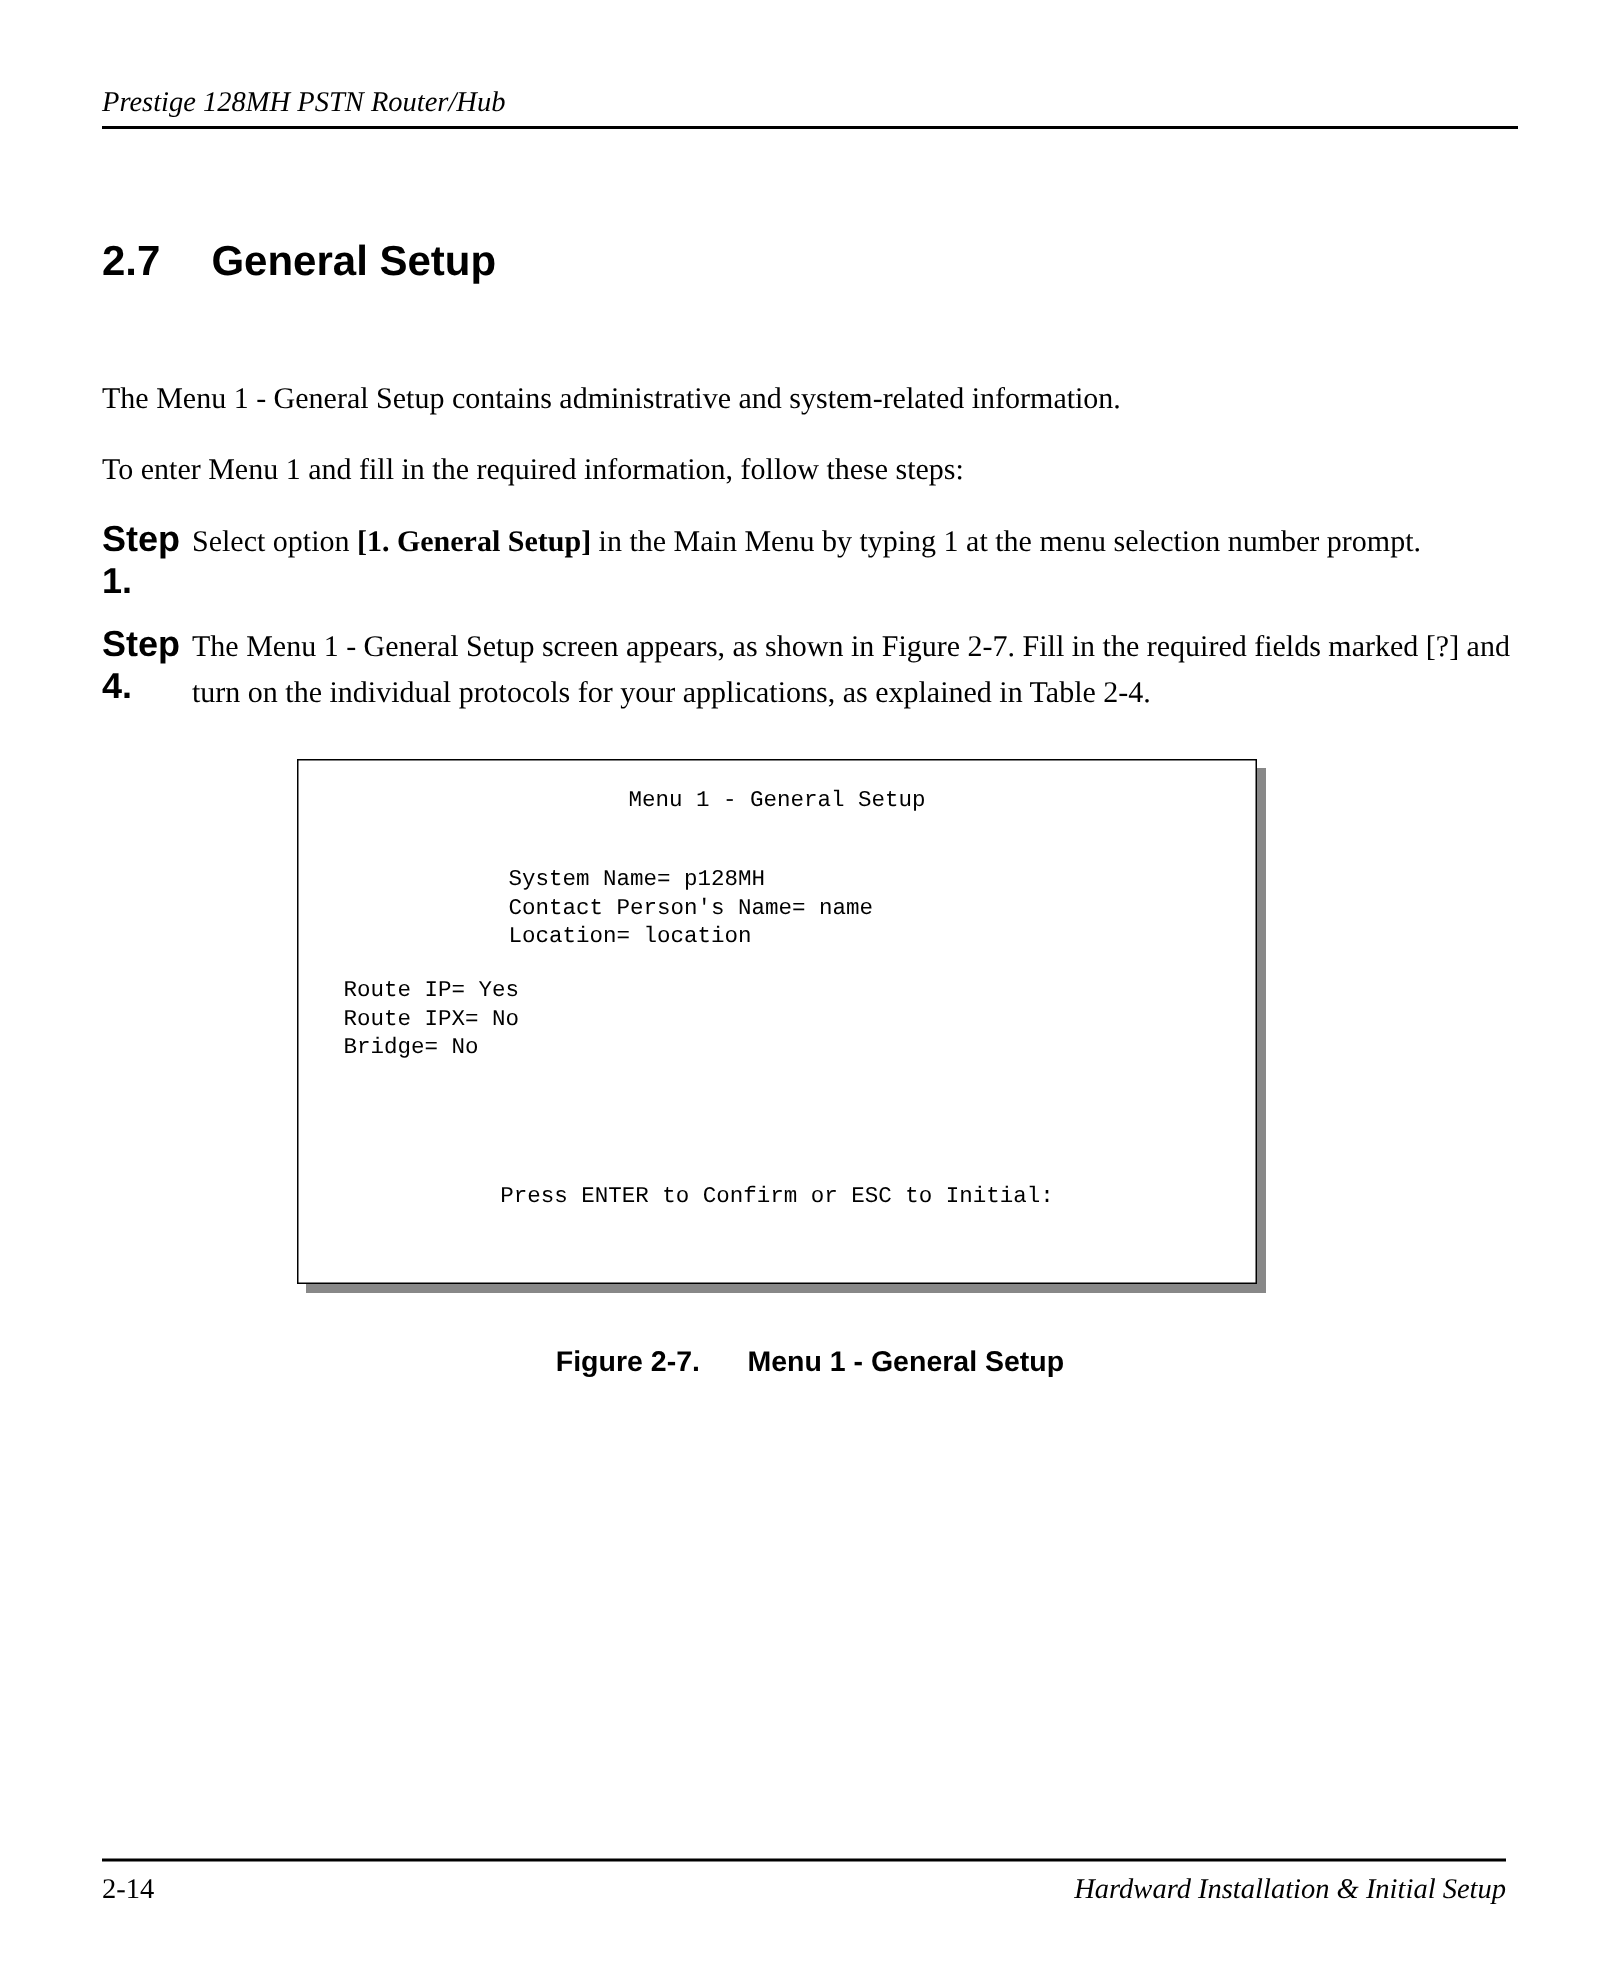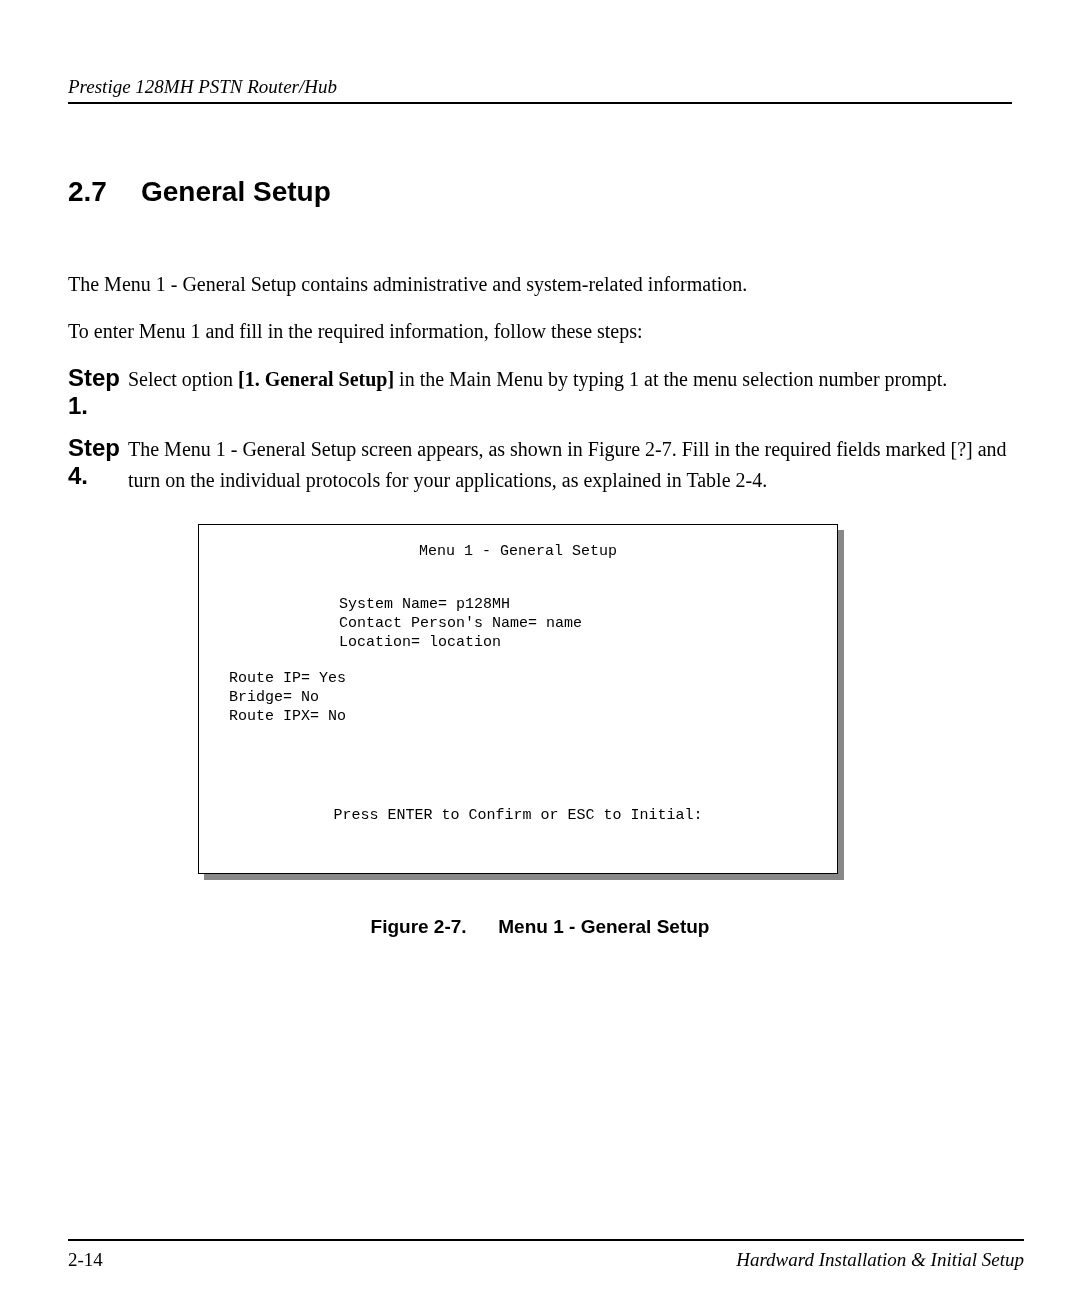--- a/index.html
+++ b/index.html
@@ -5,21 +5,21 @@
     body {
       margin: 0;
       padding: 0;
       background: white;
       font-family: "Times New Roman", Times, serif;
       width: 1080px;
       height: 1311px;
       box-sizing: border-box;
     }
     .page {
-      padding: 76px 68px 30px 68px;
+      padding: 58px 68px 30px 68px;
       box-sizing: border-box;
       height: 100%;
       position: relative;
     }
     .header-line {
       font-style: italic;
       font-size: 19px;
       border-bottom: 2px solid black;
       padding-bottom: 4px;
       margin-bottom: 72px;
@@ -90,21 +90,21 @@
       font-family: Arial, Helvetica, sans-serif;
       font-weight: bold;
       font-size: 19px;
       text-align: center;
       margin-top: 42px;
     }
     .footer {
       position: absolute;
       bottom: 40px;
       left: 68px;
-      right: 56px;
+      right: 76px;
     }
     .footer-line {
       border-top: 2px solid black;
       padding-top: 8px;
       display: flex;
       justify-content: space-between;
       font-size: 19px;
     }
     .footer-right {
       font-style: italic;
@@ -137,22 +137,22 @@
 
   <div class="terminal-box">
     <div class="terminal-title">Menu 1 - General Setup</div>
     <div class="terminal-block">
       <div>System Name= p128MH</div>
       <div>Contact Person's Name= name</div>
       <div>Location= location</div>
     </div>
     <div class="terminal-block2">
       <div>Route IP= Yes</div>
+      <div>Route IPX= No</div>
       <div>Bridge= No</div>
-      <div>Route IPX= No</div>
     </div>
     <div class="terminal-footer">Press ENTER to Confirm or ESC to Initial:</div>
   </div>
 
   <div class="figure-caption">
     <span>Figure 2-7.</span>&nbsp;&nbsp;&nbsp;&nbsp;&nbsp;&nbsp;<span>Menu 1 - General Setup</span>
   </div>
 
   <div class="footer">
     <div class="footer-line">

